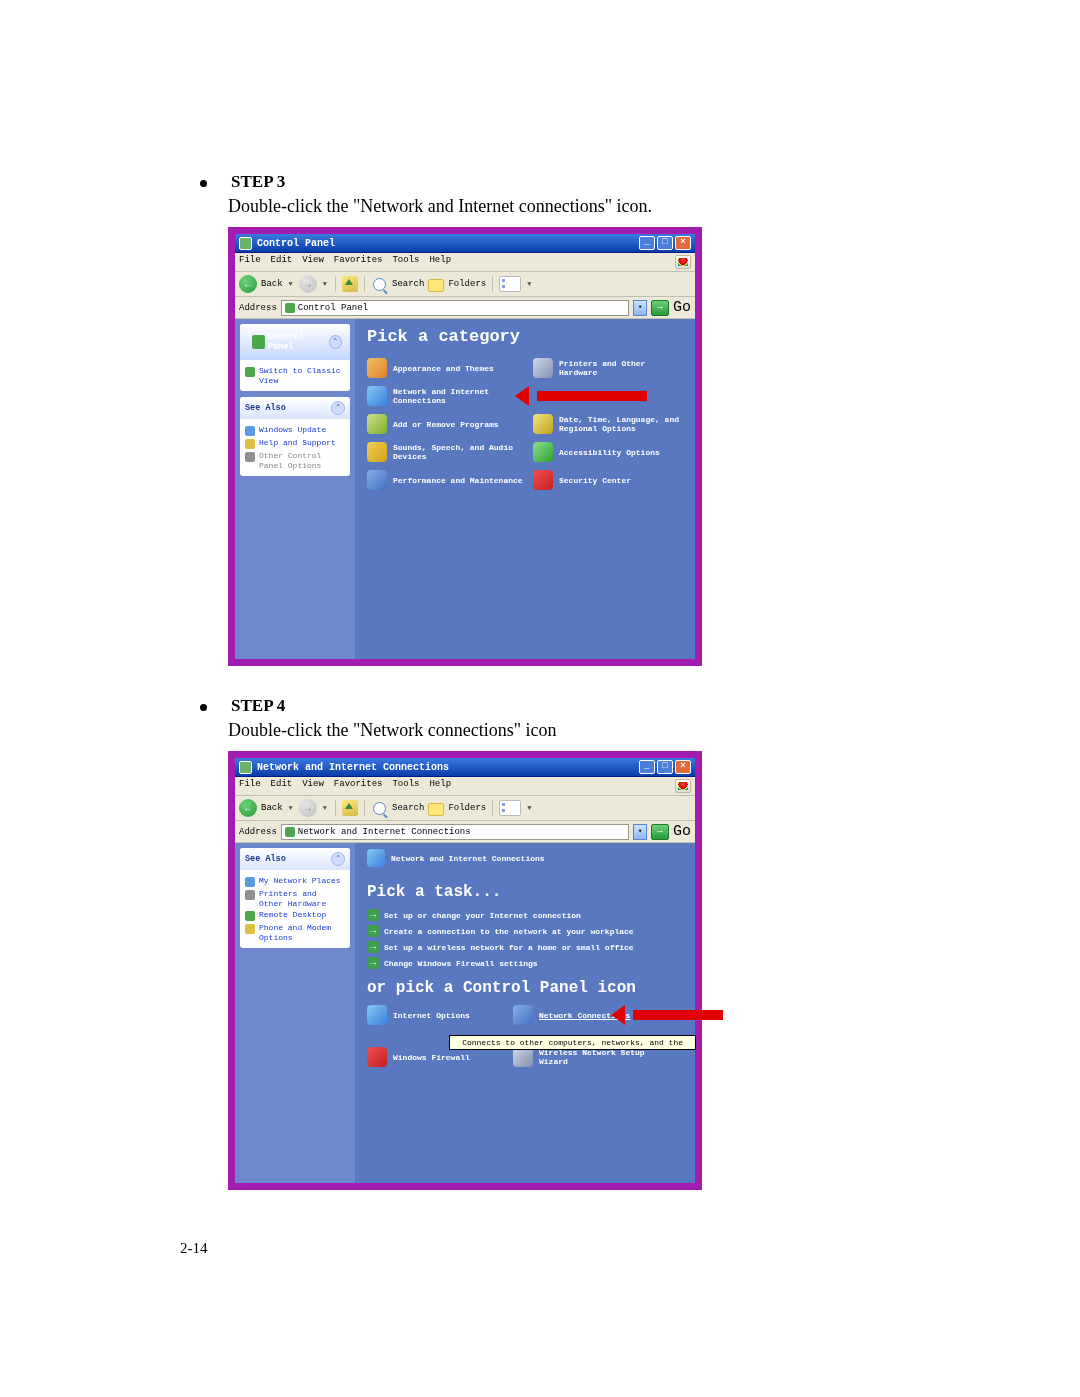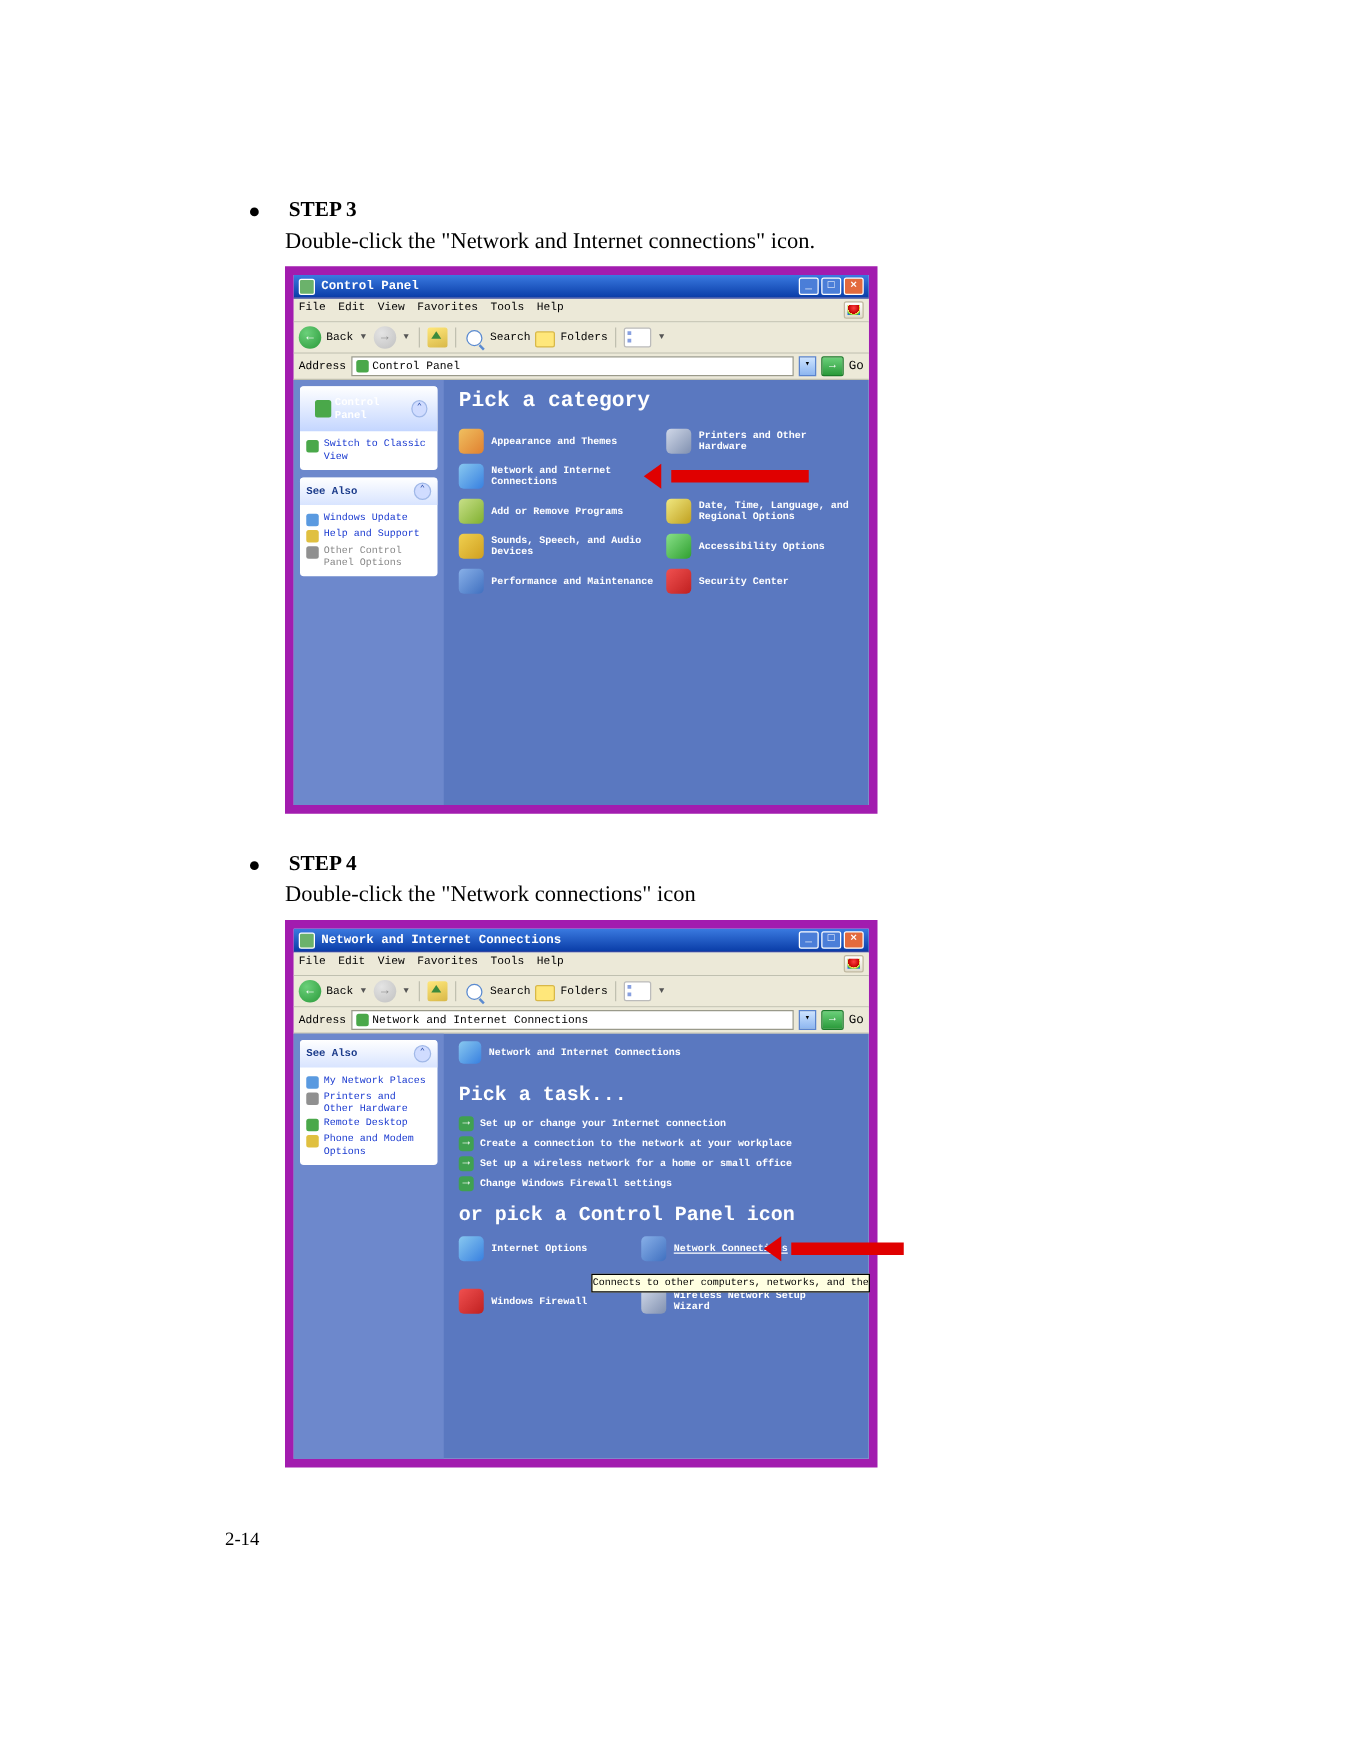--- a/index.html
+++ b/index.html
@@ -1,16 +1,16 @@
 <!DOCTYPE html>
 <html><head>
 <meta charset="utf-8">
 <style>
   body{margin:0;background:#fff;font-family:"Times New Roman",serif;font-size:18px;color:#000}
-  .page{width:1080px;margin:0 auto;padding:150px 160px 60px 180px;box-sizing:border-box}
+  .page{width:1080px;margin:14px auto;padding:150px 160px 60px 180px;box-sizing:border-box}
   .bullet{font-weight:bold;font-size:17px;margin:8px 0 4px 20px}
   .bullet .dot{display:inline-block;width:7px;height:7px;background:#000;border-radius:50%;margin-right:24px;vertical-align:middle}
   .stepdesc{margin:0 0 10px 48px;font-size:18px}
   .pagenum{margin-top:50px;font-size:15px}
   
   .winwrap{margin:6px 0 30px 48px;width:460px;border:7px solid #a21caf;font-family:Liberation Mono, monospace;font-size:9px;color:#000;background:#fff;position:relative}
   .titlebar{height:18px;background:linear-gradient(#3a7ae0,#0a3da8);border-bottom:1px solid #001a8a;display:flex;align-items:center;padding:0 4px;color:#fff;font-weight:bold;font-size:10px}
   .tb-icon{width:11px;height:11px;background:#6bb26b;border:1px solid #fff;border-radius:2px;margin-right:5px}
   .tb-spacer{flex:1}
   .tb-btns{display:flex;gap:2px}
@@ -33,21 +33,21 @@
   .tbi.search::after{content:"";position:absolute;right:-3px;bottom:-3px;width:5px;height:1.5px;background:#5a8ad0;transform:rotate(45deg)}
   .tbi.fold{background:#ffe77a;border:1px solid #d8b848;border-radius:2px;width:14px;height:11px;margin-top:2px}
   .tbi.views{border:1px solid #bbb;border-radius:2px;background:#fff;width:20px;height:14px;position:relative}
   .tbi.views::before{content:"";position:absolute;left:2px;top:2px;width:3px;height:3px;background:#88a0e0}
   .tbi.views::after{content:"";position:absolute;left:2px;top:8px;width:3px;height:3px;background:#88a0e0}
   .addr{background:#ece9d8;border-bottom:1px solid #c0c0b0;padding:2px 4px;display:flex;align-items:center;gap:4px;font-size:9px}
   .addrbox{flex:1;background:#fff;border:1px solid #9a9a8a;height:14px;display:flex;align-items:center;padding:0 3px;gap:3px}
   .addrbox .ico{width:10px;height:10px;background:#4aa84a;border-radius:2px}
   .addrdrop{width:12px;height:14px;background:linear-gradient(#cde3ff,#8db6f0);border:1px solid #5a84ce;font-size:7px;text-align:center;line-height:12px}
   .gobtn{width:16px;height:14px;background:linear-gradient(#6bd07a,#2a9a3a);border:1px solid #1a7a2a;border-radius:2px;color:#fff;font-size:9px;text-align:center;line-height:12px}
-  .golbl{font-size:10px}
+  .golbl{font-size:15px}
   
   .content{display:flex;height:340px;background:#5a78c0}
   .sidebar{width:110px;background:#6d88cc;padding:5px}
   .sbpanel{background:#fff;border-radius:3px;margin-bottom:6px;font-size:8px;overflow:hidden}
   .sbhead{background:linear-gradient(#fff,#d8e4ff);padding:4px 5px;font-weight:bold;color:#1a3a8a;display:flex;align-items:center;justify-content:space-between;font-size:8.5px}
   .sbhead .chev{width:12px;height:12px;border-radius:50%;background:#d0dcff;border:1px solid #a0b8e8;font-size:7px;text-align:center;line-height:10px;color:#3a5ab0}
   .sbhead.main{background:linear-gradient(#fff,#c4d6ff)}
   .sbhead .hico{width:14px;height:14px;background:#4aa84a;border-radius:2px;margin-right:3px}
   .sblinks{padding:4px 5px}
   .sblink{display:flex;align-items:flex-start;gap:4px;color:#1a3ad0;margin:2px 0;cursor:default;line-height:1.2}
@@ -75,21 +75,21 @@
   .crumb .cico{width:18px;height:18px;background:linear-gradient(135deg,#88c8f0,#3880e0);border-radius:4px}
   .sect{font-size:16px;font-weight:bold;color:#fff;margin:10px 0 8px 0}
   .task{display:flex;align-items:center;gap:5px;font-size:8px;font-weight:bold;margin:4px 0;cursor:default}
   .task .arr{width:12px;height:12px;background:#40a050;border-radius:3px;color:#fff;font-size:10px;text-align:center;line-height:11px}
   .cpgrid{display:grid;grid-template-columns:140px 150px;gap:22px 6px;font-size:8px;margin-top:4px}
   .under{text-decoration:underline}
   
   .redarrow{position:absolute;height:20px}
   .ra-body{position:absolute;right:0;top:5px;height:10px;background:#e00000}
   .ra-head{position:absolute;left:-12px;top:0;width:0;height:0;border-top:10px solid transparent;border-bottom:10px solid transparent;border-right:14px solid #e00000}
-  .tooltip{position:absolute;background:#ffffe1;border:1px solid #000;font-size:8px;color:#000;padding:2px 0;white-space:nowrap}
+  .tooltip{position:absolute;background:#ffffe1;border:1px solid #000;font-size:8px;color:#000;padding:2px 12px;white-space:nowrap}
 </style>
 </head>
 <body>
 
 <div class="page">
 
   <div class="bullet"><span class="dot"></span><span>STEP 3</span></div>
   <div class="stepdesc">Double-click the "Network and Internet connections" icon.</div>
 
   <div class="winwrap">

